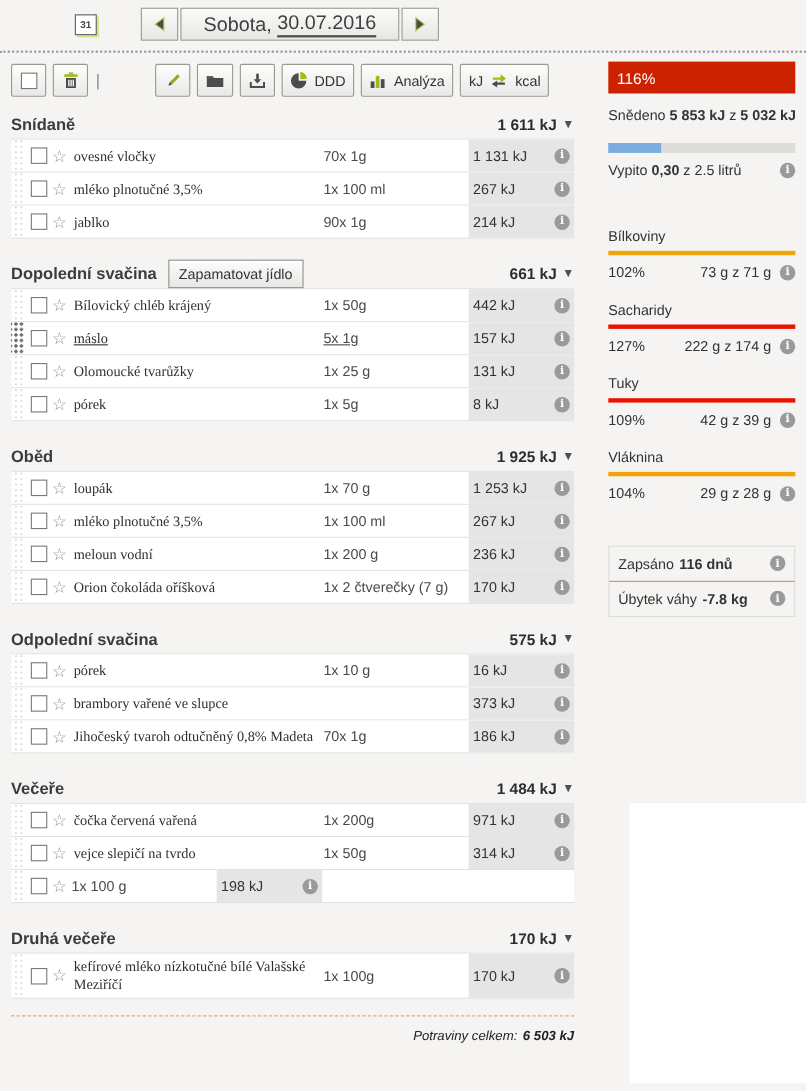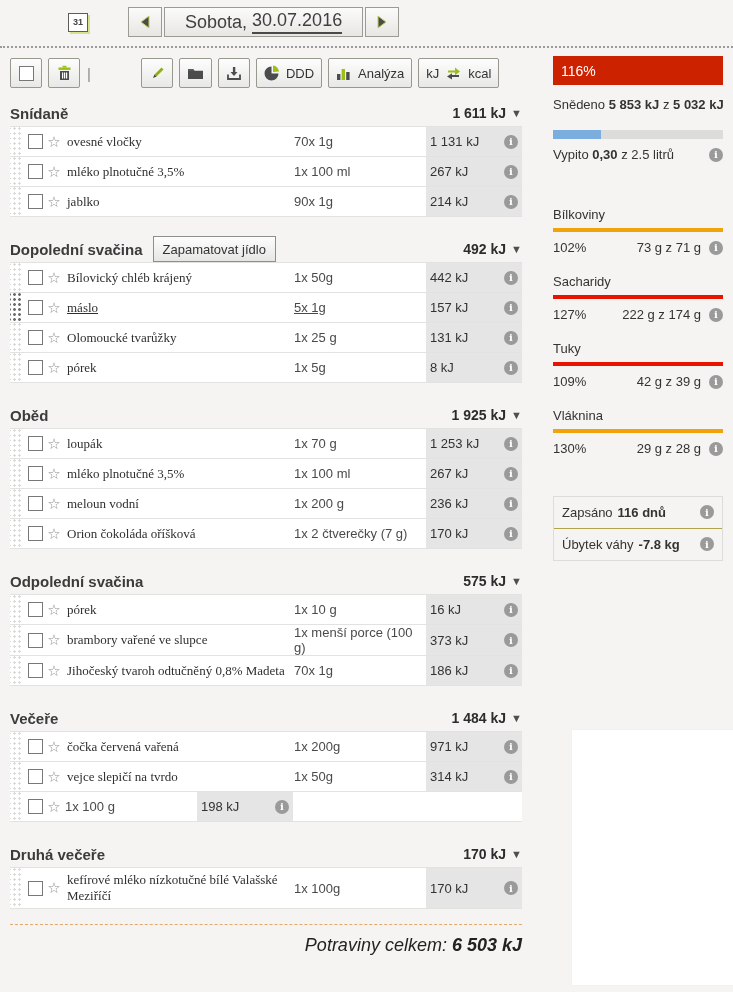--- a/index.html
+++ b/index.html
@@ -38,21 +38,21 @@
   .row.active .drag{background-image:radial-gradient(circle,#6d6d6d 1.3px,transparent 1.5px);}
   .cb{width:13px;height:13px;border:1px solid #787878;background:#fff;margin-left:6px;flex:none;cursor:pointer;}
   .star{width:22px;text-align:center;color:#8f8f8f;font-size:15px;flex:none;cursor:pointer;}
   .fname{flex:1;padding:4px 4px 4px 2px;color:#2f2f2f;cursor:pointer;font-family:Liberation Serif, serif;}
   .qty{width:132px;flex:none;color:#4a4a4a;padding-right:4px;box-sizing:border-box;cursor:pointer;}
   .row.active .fname,.row.active .qty{text-decoration:underline;}
   .energy{width:96px;flex:none;align-self:stretch;background:#e5e5e5;display:flex;align-items:center;justify-content:space-between;padding:0 4px;box-sizing:border-box;}
   .info{width:14px;height:14px;border-radius:50%;background:#9a9a9a;color:#fff;font-size:10px;font-weight:bold;display:inline-flex;align-items:center;justify-content:center;margin-left:6px;flex:none;font-family:"DejaVu Serif",serif;cursor:pointer;}
 
   .dashed-sep{margin-top:15px;border-top:1px dashed #e2a96e;}
-  .grand-total{margin-top:10px;text-align:right;font-style:italic;font-size:18px;color:#222;}
+  .grand-total{margin-top:10px;text-align:right;font-style:italic;font-size:12px;color:#222;}
   .grand-total b{margin-left:5px;}
 
   
   .sidebar{position:absolute;left:553px;top:56px;width:170px;font-size:13px;color:#333;}
   .energy-bar{height:29px;color:#fff;display:flex;align-items:center;padding-left:8px;font-size:14px;box-sizing:border-box;}
   .eaten{margin-top:12px;white-space:nowrap;}
   .water-track{margin-top:18px;height:9px;background:#dcdcda;}
   .water-fill{height:100%;width:28%;}
   .water-row{margin-top:8px;display:flex;align-items:center;white-space:nowrap;}
   .water-row .info{margin-left:auto;}
@@ -200,21 +200,21 @@
               <span class="info">i</span>
             </span>
         </div>
       </div>
     </div>
 
     <div>
       <div class="meal-header">
         <span class="meal-name">Dopolední svačina</span>
         <span class="remember-btn">Zapamatovat jídlo</span>
-        <span class="meal-total">492 kJ</span>
+        <span class="meal-total">661 kJ</span>
         <span class="caret">▼</span>
       </div>
       <div class="rows">
         <div class="row">
           <span class="drag"></span>
           <span class="cb"></span>
           <span class="star">☆</span>
           <span class="fname">Bílovický chléb krájený</span>
           <span class="qty">1x 50g</span>
           <span class="energy">
@@ -328,21 +328,20 @@
           <span class="energy">
               <span>16 kJ</span>
               <span class="info">i</span>
             </span>
         </div>
         <div class="row">
           <span class="drag"></span>
           <span class="cb"></span>
           <span class="star">☆</span>
           <span class="fname">brambory vařené ve slupce</span>
-          <span class="qty">1x menší porce (100 g)</span>
           <span class="energy">
               <span>373 kJ</span>
               <span class="info">i</span>
             </span>
         </div>
         <div class="row">
           <span class="drag"></span>
           <span class="cb"></span>
           <span class="star">☆</span>
           <span class="fname">Jihočeský tvaroh odtučněný 0,8% Madeta</span>
@@ -466,21 +465,21 @@
       <div class="n-row">
         <span>109%</span>
         <span class="n-amount">42 g z 39 g</span>
         <span class="info">i</span>
       </div>
     </div>
     <div class="nutrient">
       <div class="n-label">Vláknina</div>
       <div class="n-bar" style="background: rgb(240, 163, 10);"></div>
       <div class="n-row">
-        <span>130%</span>
+        <span>104%</span>
         <span class="n-amount">29 g z 28 g</span>
         <span class="info">i</span>
       </div>
     </div>
 
     <div class="stats-box">
       <div class="stat-row sep">
         <span>Zapsáno</span>
         <b>116 dnů</b>
         <span class="info">i</span>

